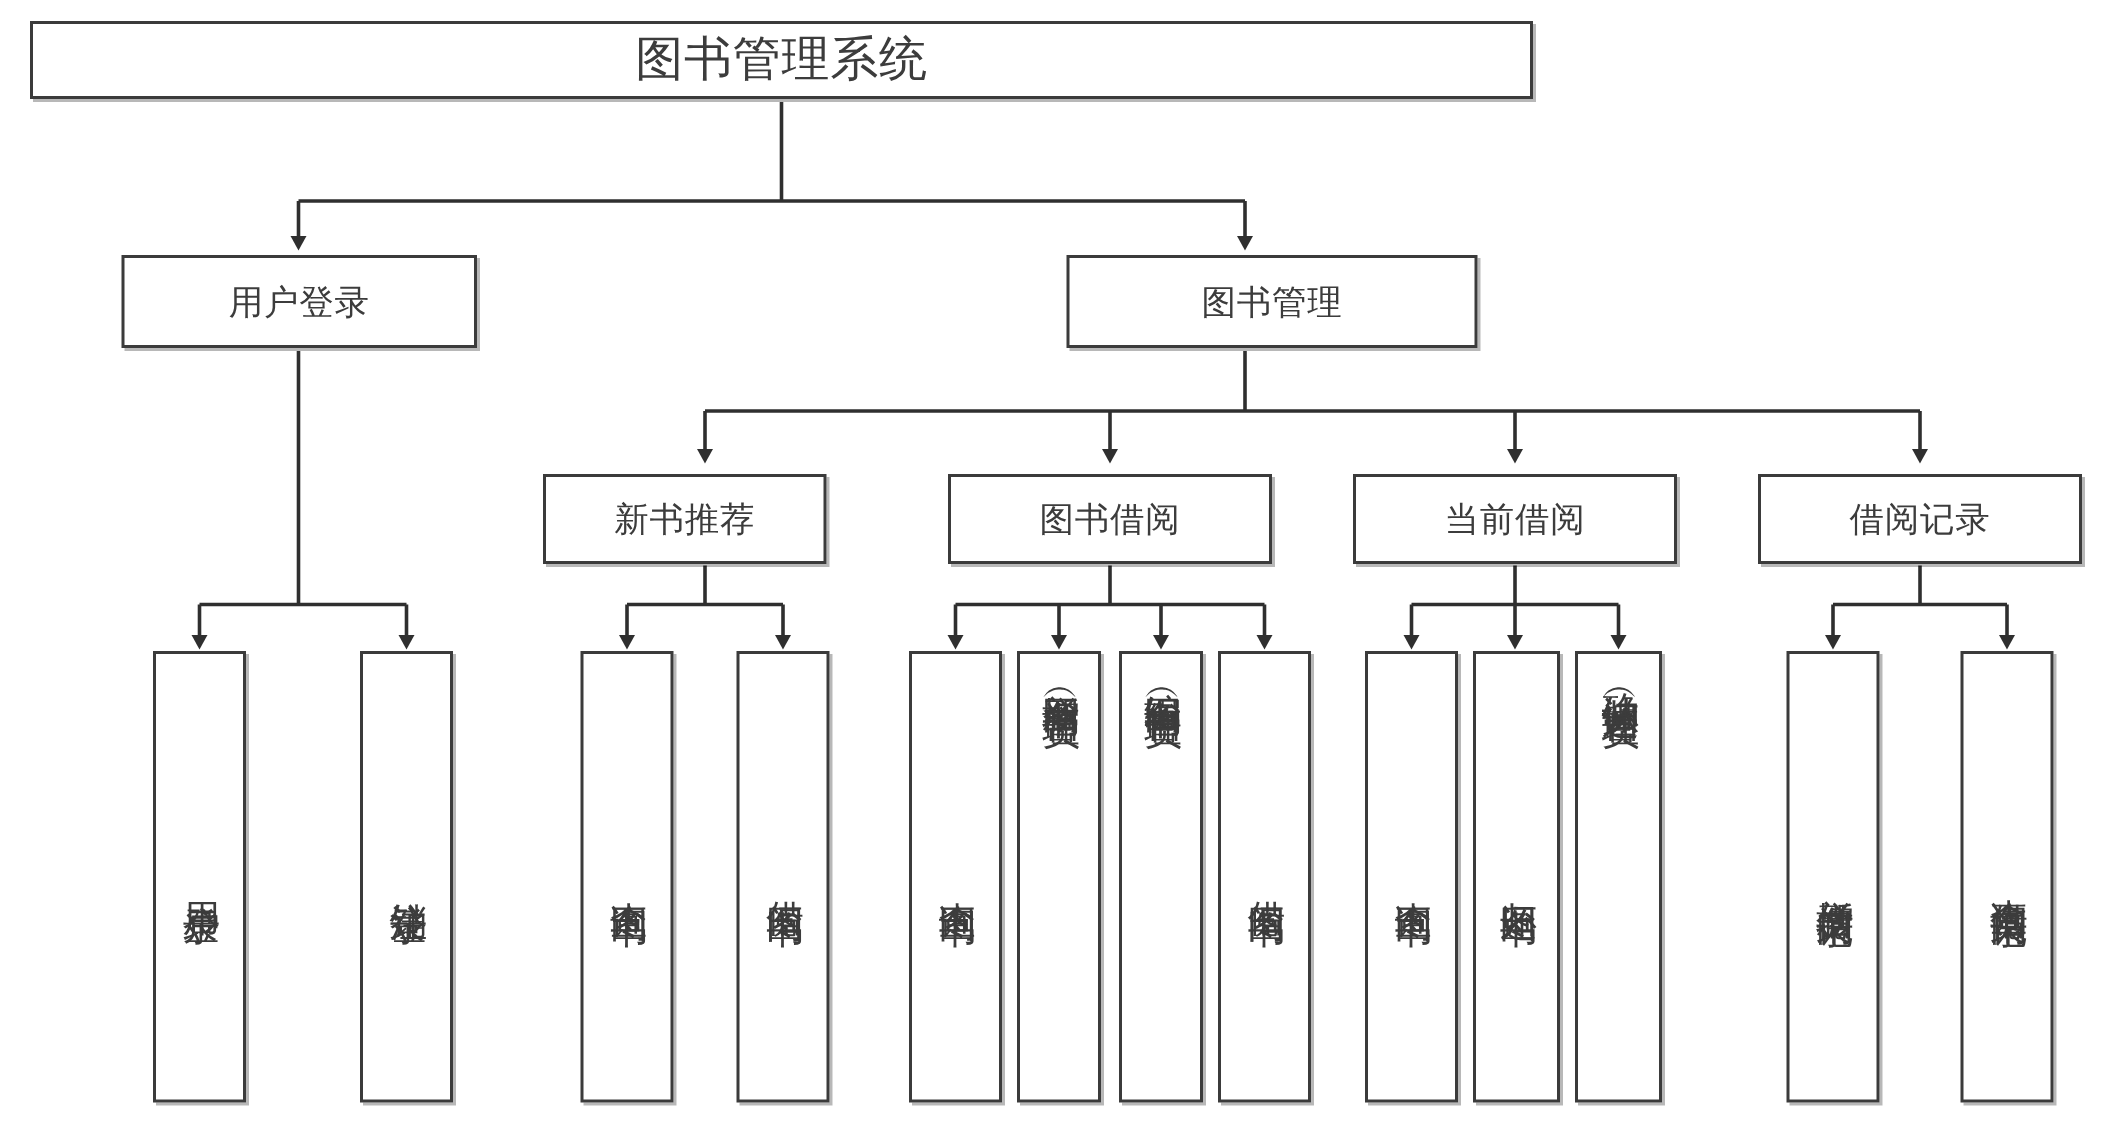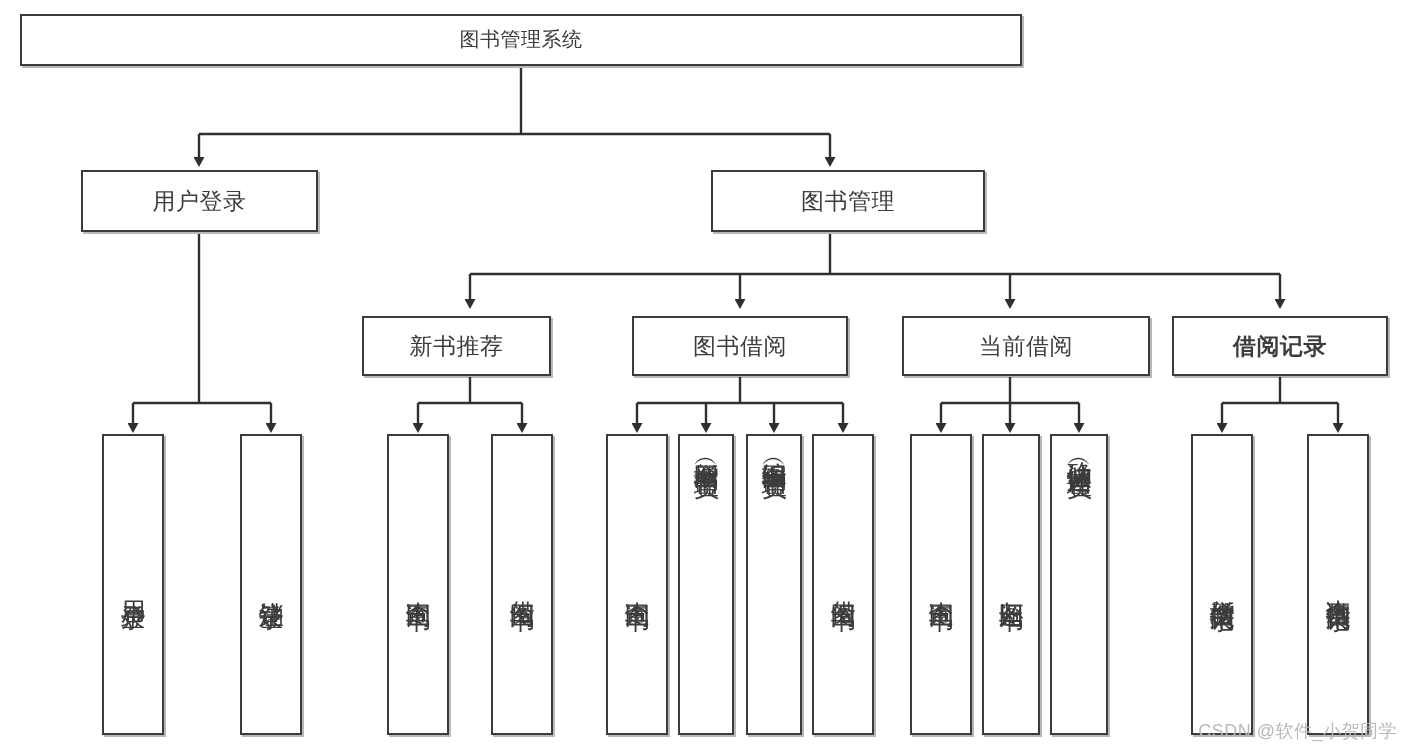--- a/index.html
+++ b/index.html
@@ -40,21 +40,21 @@
     line-height: 1.06;
     text-align: center;
     color: #3c3c3c;
   }
   .node.horizontal .label {
     font-size: 23px;
     letter-spacing: 0.5px;
     white-space: nowrap;
   }
   .node.root .label {
-    font-size: 20px;
+    font-size: 32px;
   }
   .node.vertical {
     align-items: flex-start;
     justify-content: center;
     padding-top: 6px;
   }
   .node.vertical .label {
     writing-mode: vertical-rl;
     text-orientation: upright;
     font-size: 25px;
@@ -147,25 +147,25 @@
   </div>
 
   <div class="node horizontal" style="left:362px; top:316px; width:189px; height:60px;">
     <span class="label">新书推荐</span>
   </div>
 
   <div class="node horizontal" style="left:632px; top:316px; width:216px; height:60px;">
     <span class="label">图书借阅</span>
   </div>
 
-  <div class="node horizontal" style="left:902px; top:316px; width:248px; height:60px;">
+  <div class="node horizontal" style="left:902px; top:316px; width:216px; height:60px;">
     <span class="label">当前借阅</span>
   </div>
 
-  <div class="node horizontal" style="left:1172px; top:316px; width:216px; height:60px;font-weight:bold;">
+  <div class="node horizontal" style="left:1172px; top:316px; width:216px; height:60px;">
     <span class="label">借阅记录</span>
   </div>
 
   <div class="node vertical centered" style="left:102px; top:434px; width:62px; height:301px;">
     <span class="label">用户登录</span>
   </div>
 
   <div class="node vertical centered" style="left:240px; top:434px; width:62px; height:301px;">
     <span class="label">注销登录</span>
   </div>
@@ -207,15 +207,14 @@
   </div>
 
   <div class="node vertical centered" style="left:1191px; top:434px; width:62px; height:301px;">
     <span class="label">新增借阅记录</span>
   </div>
 
   <div class="node vertical centered" style="left:1307px; top:434px; width:62px; height:301px;">
     <span class="label">查询借阅记录</span>
   </div>
 
-  <div class="watermark">CSDN @软件_小贺同学</div>
 
 </div>
 
 </body></html>

